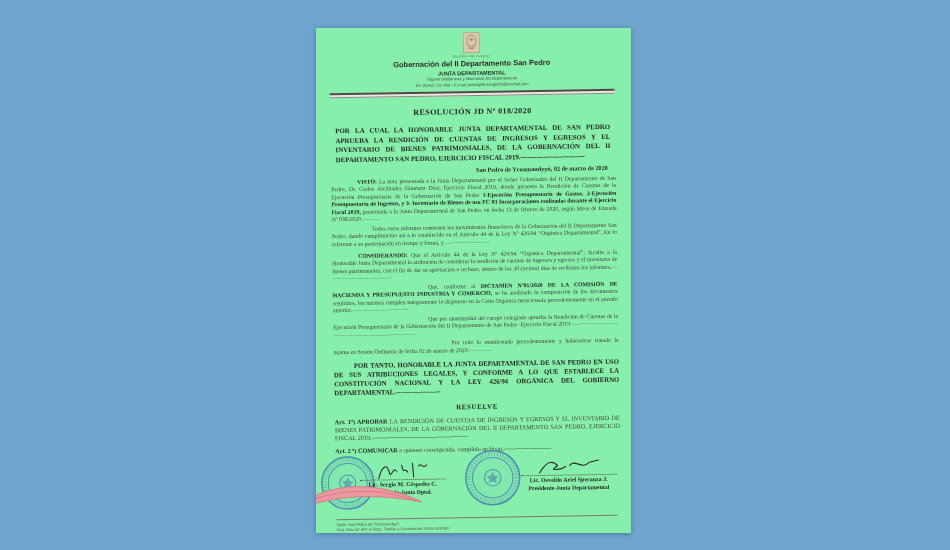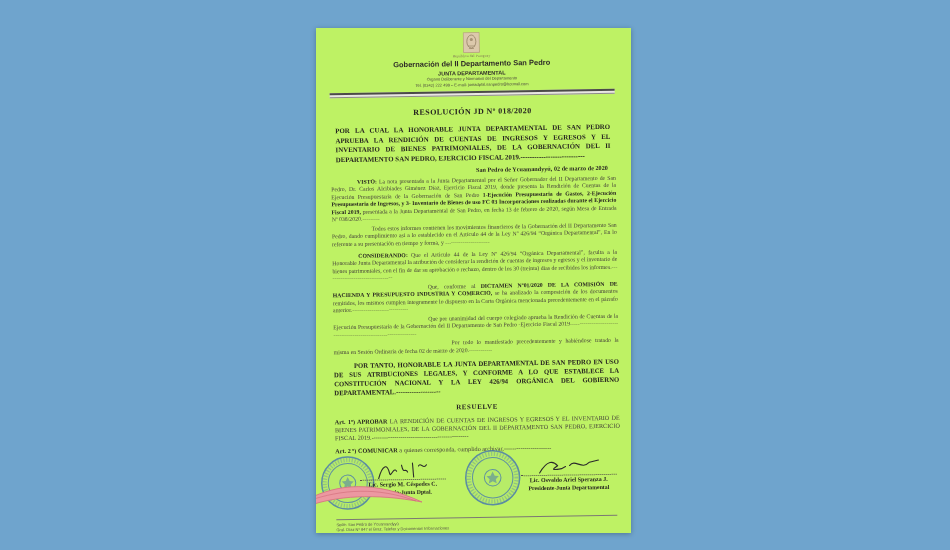--- a/index.html
+++ b/index.html
@@ -3,21 +3,21 @@
 <meta charset="utf-8">
 <style>
   html,body{margin:0;padding:0;}
   body{
     width:950px;height:550px;overflow:hidden;position:relative;
     background:#6FA4CD;
     font-family:"Liberation Serif", serif;
   }
   .paper{
     position:absolute;left:316px;top:28px;width:315px;height:505px;
-    background:#bef264;overflow:hidden;
+    background:#86efac;overflow:hidden;
     box-shadow:0 1px 5px rgba(0,0,0,.28);
   }
   .content{
     position:absolute;left:0;top:0;right:0;bottom:0;
     transform:rotate(-0.9deg);transform-origin:50% 30%;
     padding:4px 15px 0;box-sizing:border-box;
     color:#45403a;
   }
   .doc-header{text-align:center;line-height:1.15;}
   .emblem{display:block;margin:0 auto;}

